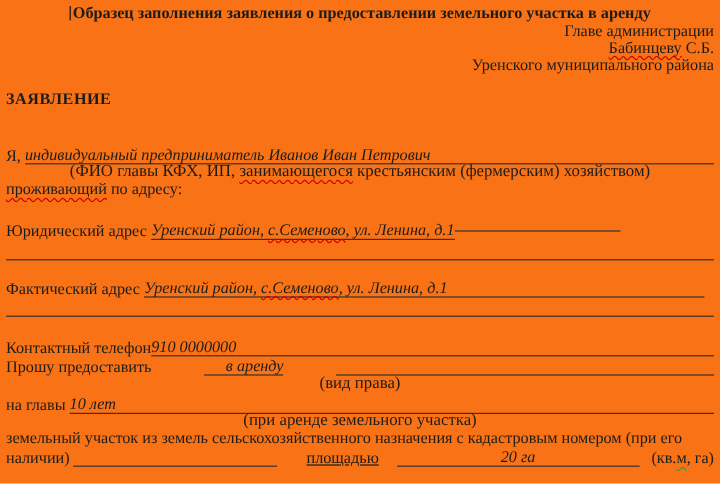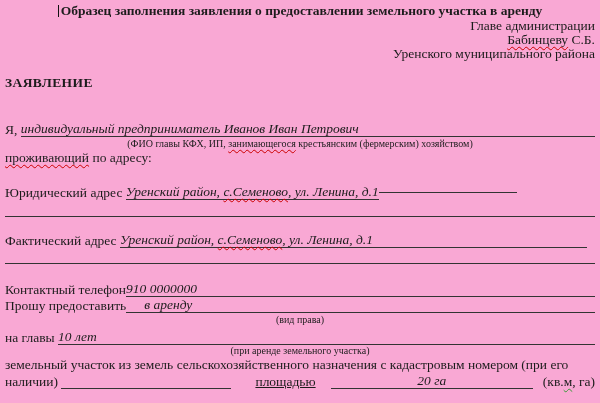--- a/index.html
+++ b/index.html
@@ -1,50 +1,50 @@
 <!DOCTYPE html>
 <html><head>
 <meta charset="utf-8">
 <style>
   html,body { margin:0; padding:0; background:#e8e8e8; }
   .page {
     position:relative;
     width:600px; height:403px;
-    background:#f9a8d4;
+    background:#f97316;
     box-sizing:border-box;
     padding:3px 5px 0 5px;
     font-family:"Liberation Serif", serif;
     font-size:13.5px;
     color:#1c1c1c;
     overflow:hidden;
   }
   .title { text-align:center; font-weight:bold; line-height:16px; white-space:nowrap; }
   .cursor { display:inline-block; width:1px; height:12px; background:#111; vertical-align:-2px; margin-right:2px; }
   .addressee { text-align:right; line-height:14px; }
   .heading { text-align:left; font-weight:bold; margin-top:14px; line-height:15px; letter-spacing:0.4px; }
 
   .flexrow { display:flex; align-items:flex-end; line-height:15px; }
   .label { white-space:nowrap; }
   .filled { border-bottom:1px solid #333; font-style:italic; white-space:nowrap; }
   .fill { flex:1 1 auto; border-bottom:1px solid #333; }
   .blank-line { border-bottom:1px solid #333; }
 
-  .hint { font-size:10px; text-align:center; line-height:13px; color:#1c1c1c; }
+  .hint { font-size:14px; text-align:center; line-height:13px; color:#1c1c1c; }
 
   .sp-red   { text-decoration:underline wavy #cc0000; text-decoration-thickness:1px; text-underline-offset:2px; text-decoration-skip-ink:none; }
   .sp-green { text-decoration:underline wavy #3a9a3a; text-decoration-thickness:1px; text-underline-offset:2px; text-decoration-skip-ink:none; }
 
   .row-applicant { margin-top:32px; height:15px; }
   .row-residence { line-height:15px; }
   .row-legal  { margin-top:19px; height:16px; padding-right:78px;align-items:center; }
   .bl-1 { height:16px; }
   .row-actual { margin-top:15px; height:16px; padding-right:8px; }
   .bl-2 { height:15px; }
   .row-phone   { margin-top:17px; height:16px; }
-  .row-request { height:16px; }
+  .row-request { height:16px;gap:44px; }
   .fixed-label { flex:0 0 118px; }
   .pad-lead { padding-left:18px;text-align:right; }
   .row-term { margin-top:4px; height:15px; }
   .hint-vid { line-height:13px; }
   .hint-arenda { line-height:12px; }
   .para { line-height:16px; white-space:nowrap; }
   .row-last { height:16px; }
   .fill-kadastr { flex:0 0 170px; }
   .lbl-area { margin-left:24px; margin-right:15px;text-decoration:underline; }
   .fill-area { flex:1 1 auto; display:flex; justify-content:center; border-bottom:1px solid #333; }

